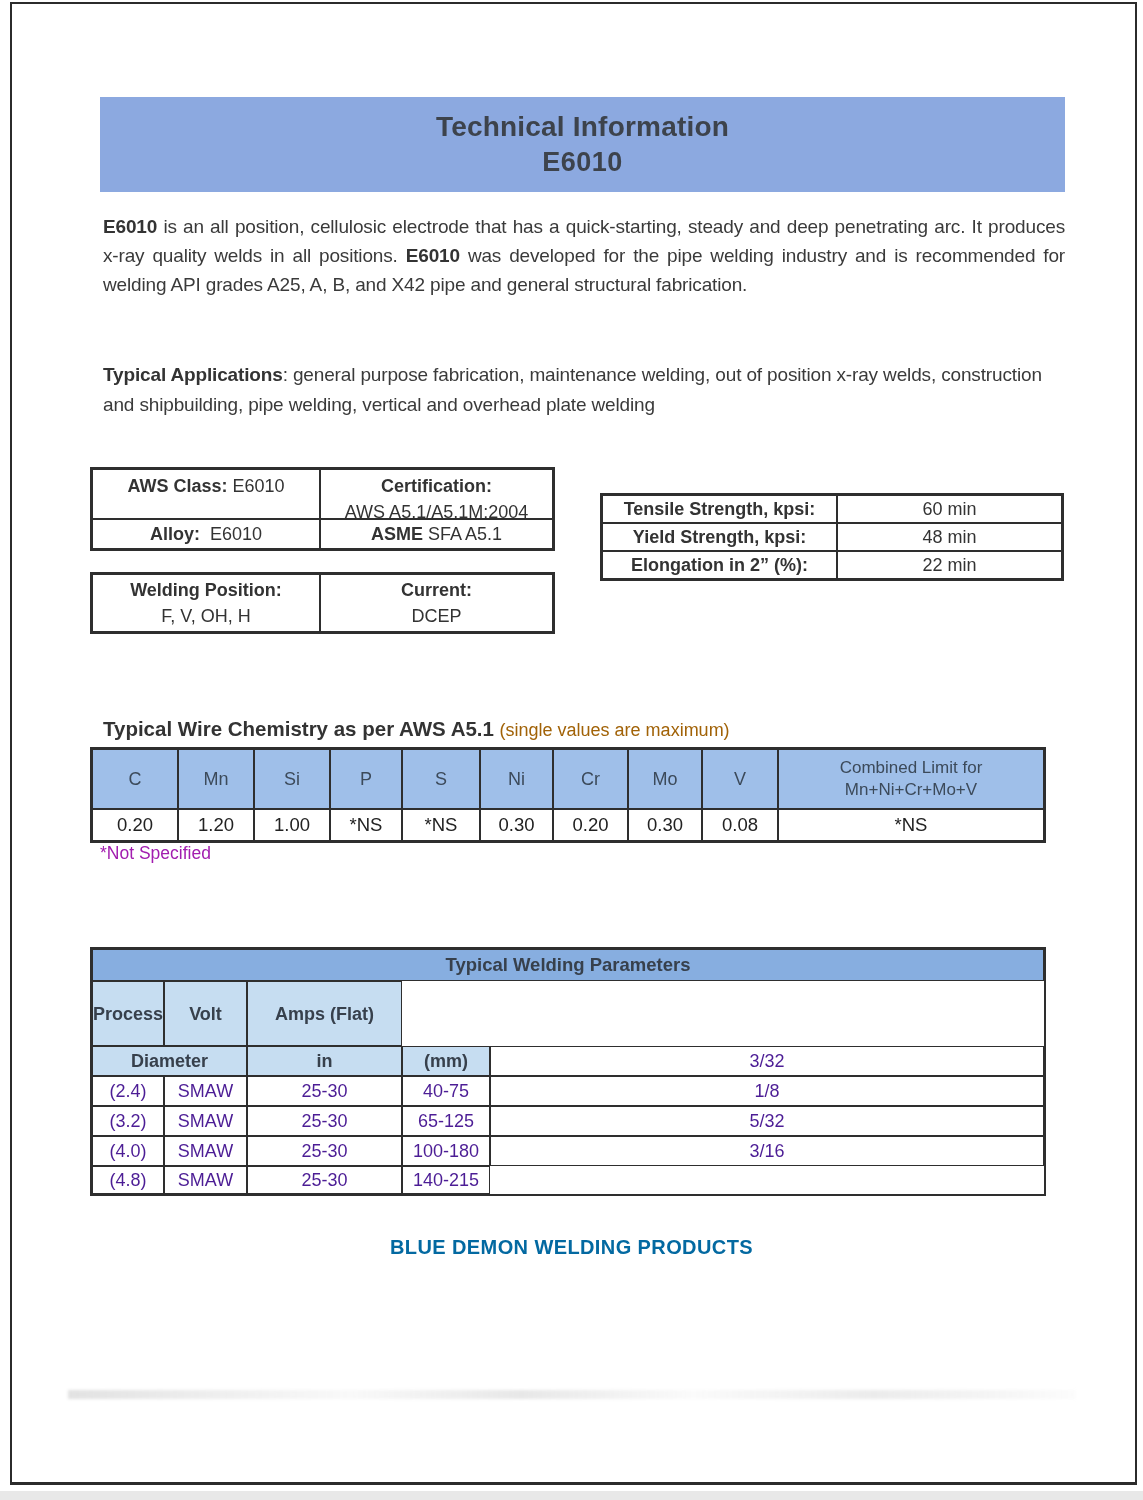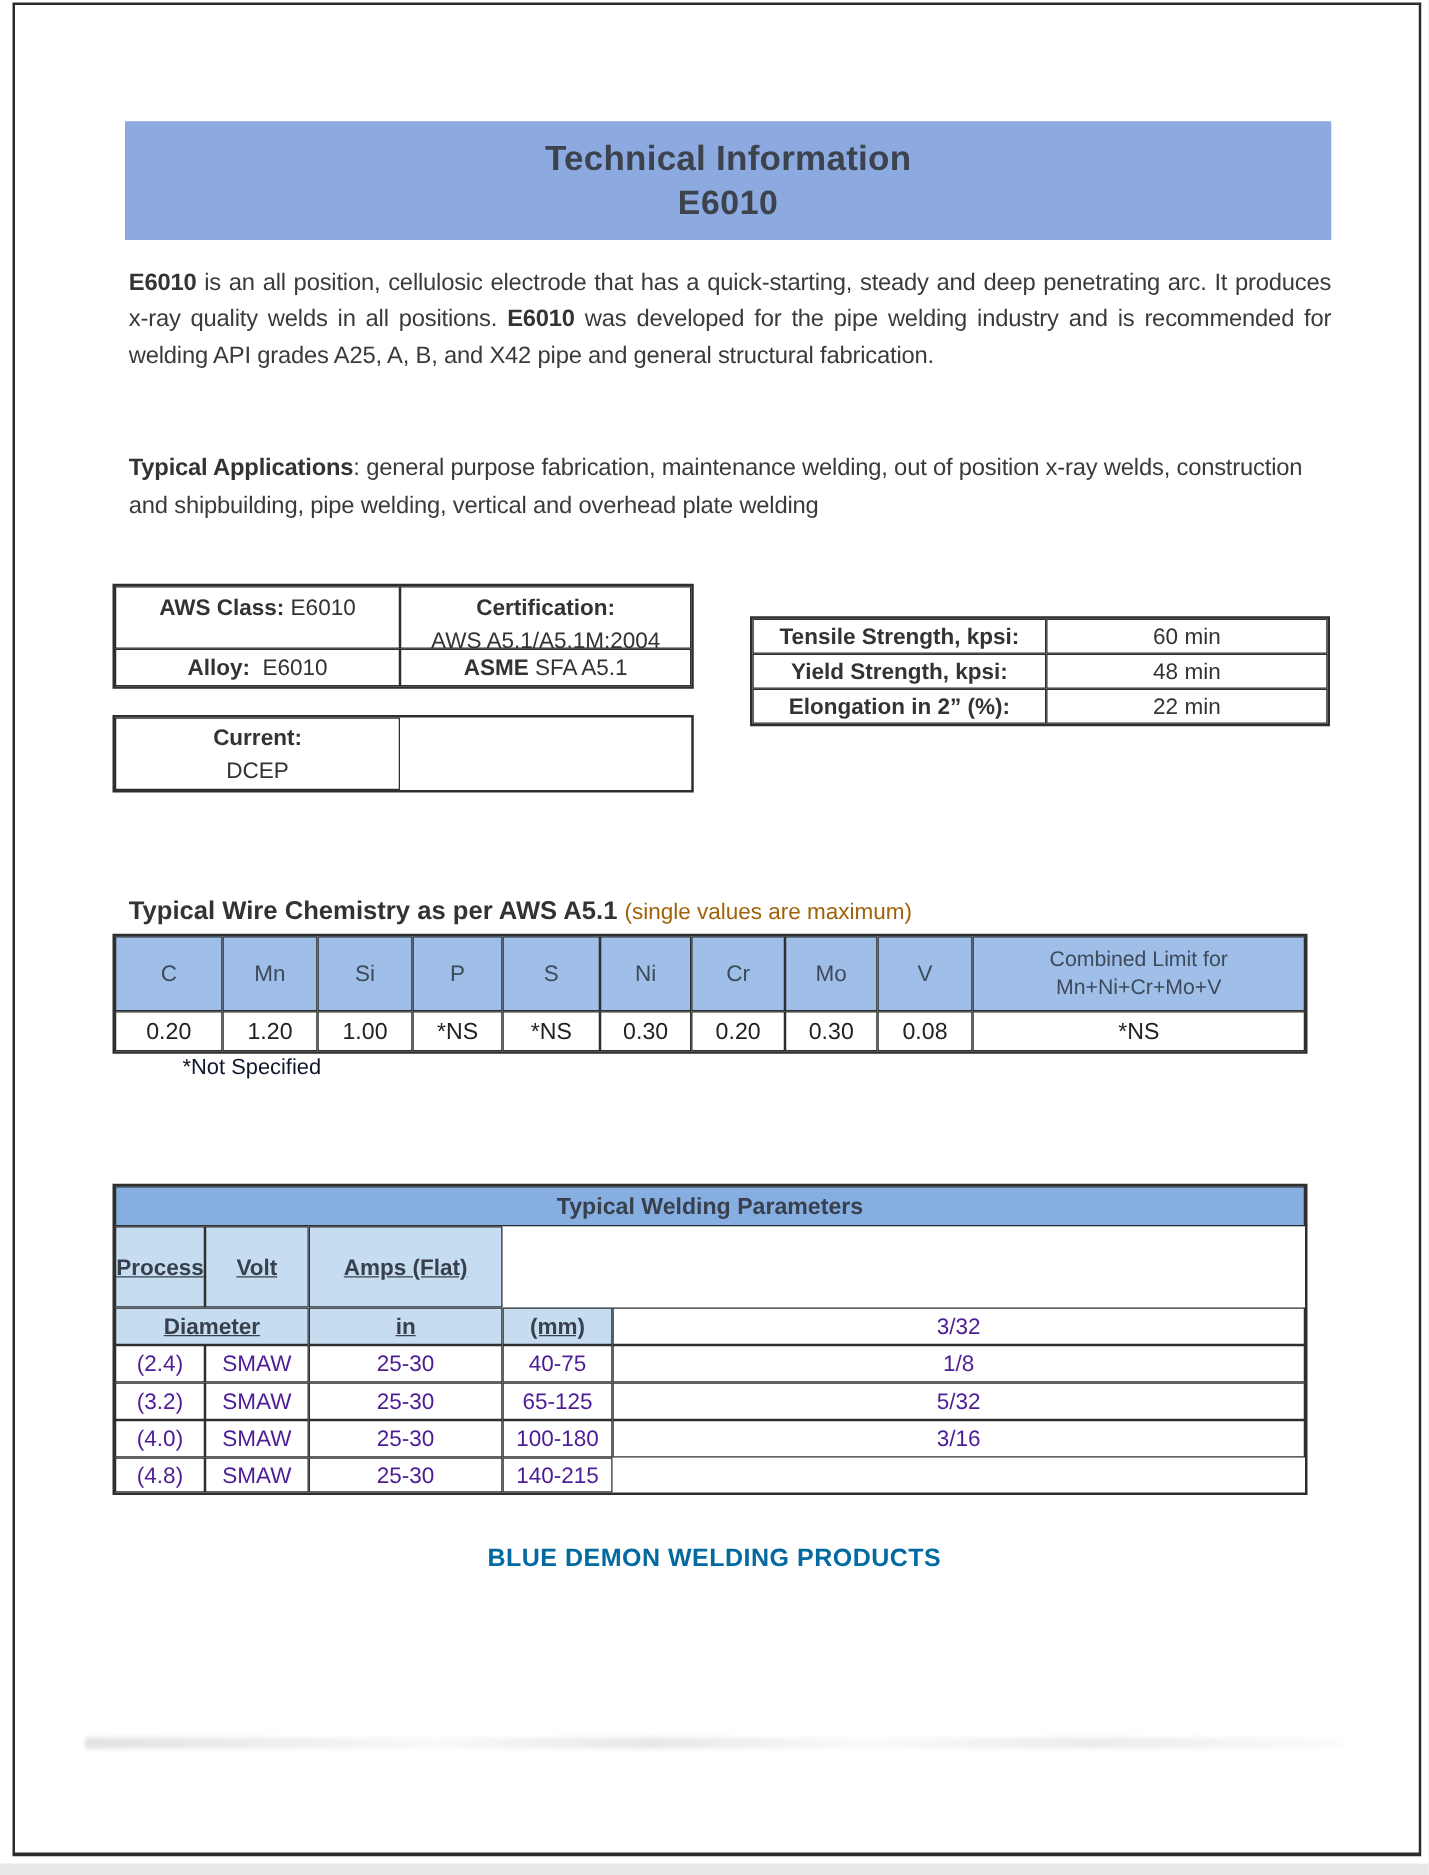--- a/index.html
+++ b/index.html
@@ -63,31 +63,31 @@
   
   .chem-heading{position:absolute;left:103px;top:717px;width:962px;font-size:20px;color:#333;}
   .chem-heading .hb{font-weight:bold;font-size:20.5px;}
   .chem-heading .hn{font-size:18px;color:#a16207;}
   .chem-tbl{left:90px;top:747px;width:952px;display:grid;
     grid-template-columns:86px 76px 76px 72px 78px 73px 75px 74px 76px 1fr;
     grid-template-rows:60px 32px;}
   .chem-tbl .hcell{background:#9fbfe9;color:#3c4a5a;font-size:18px;}
   .chem-tbl .hcell .l2{font-size:17px;line-height:22px;}
   .chem-tbl .vcell{font-size:18.5px;color:#222;}
-  .chem-footnote{position:absolute;left:100px;top:843px;font-size:17.5px;color:#0f172a;margin-left:46px;}
+  .chem-footnote{position:absolute;left:100px;top:843px;font-size:17.5px;color:#a21caf;}
 
   
   .params-tbl{left:90px;top:935px;width:952px;display:grid;
     grid-template-columns:72px 83px 155px 88px 1fr;
     grid-template-rows:32px 32px 33px 30px 30px 30px 30px;margin-top:12px;}
   .params-tbl .title{
     grid-column:1 / span 5;background:#87aee0;color:#37404c;
     font-weight:bold;font-size:18.5px;
   }
-  .params-tbl .hd{background:#c6ddf1;color:#37404c;font-weight:bold;font-size:18px;text-decoration:underline;}
+  .params-tbl .hd{background:#c6ddf1;color:#37404c;font-weight:bold;font-size:18px;}
   .params-tbl .dcell{font-size:18px;color:#4c1d95;}
 
   .footer-line{
     position:absolute;left:0;top:1236px;width:1143px;text-align:center;
     font-size:20px;font-weight:bold;color:#0369a1;letter-spacing:.4px;
   }
   .scan-band{
     position:absolute;left:68px;top:1390px;width:1008px;height:9px;
     background:linear-gradient(90deg,
       rgba(150,150,150,.28),rgba(205,205,205,.12) 28%,
@@ -121,20 +121,24 @@
     </div>
     <div class="cell">
       <div><b>Alloy:</b>&nbsp;&nbsp;<span>E6010</span></div>
     </div>
     <div class="cell">
       <div><b>ASME</b>&nbsp;<span>SFA A5.1</span></div>
     </div>
   </div>
 
   <div class="tbl pos-tbl">
+    <div class="cell">
+      <div class="bold">Welding Position:</div>
+      <div>F, V, OH, H</div>
+    </div>
     <div class="cell">
       <div class="bold">Current:</div>
       <div>DCEP</div>
     </div>
   </div>
 
   <div class="tbl mech-tbl">
     <div class="cell bold">Tensile Strength, kpsi:</div>
     <div class="cell">60 min</div>
     <div class="cell bold">Yield Strength, kpsi:</div>

